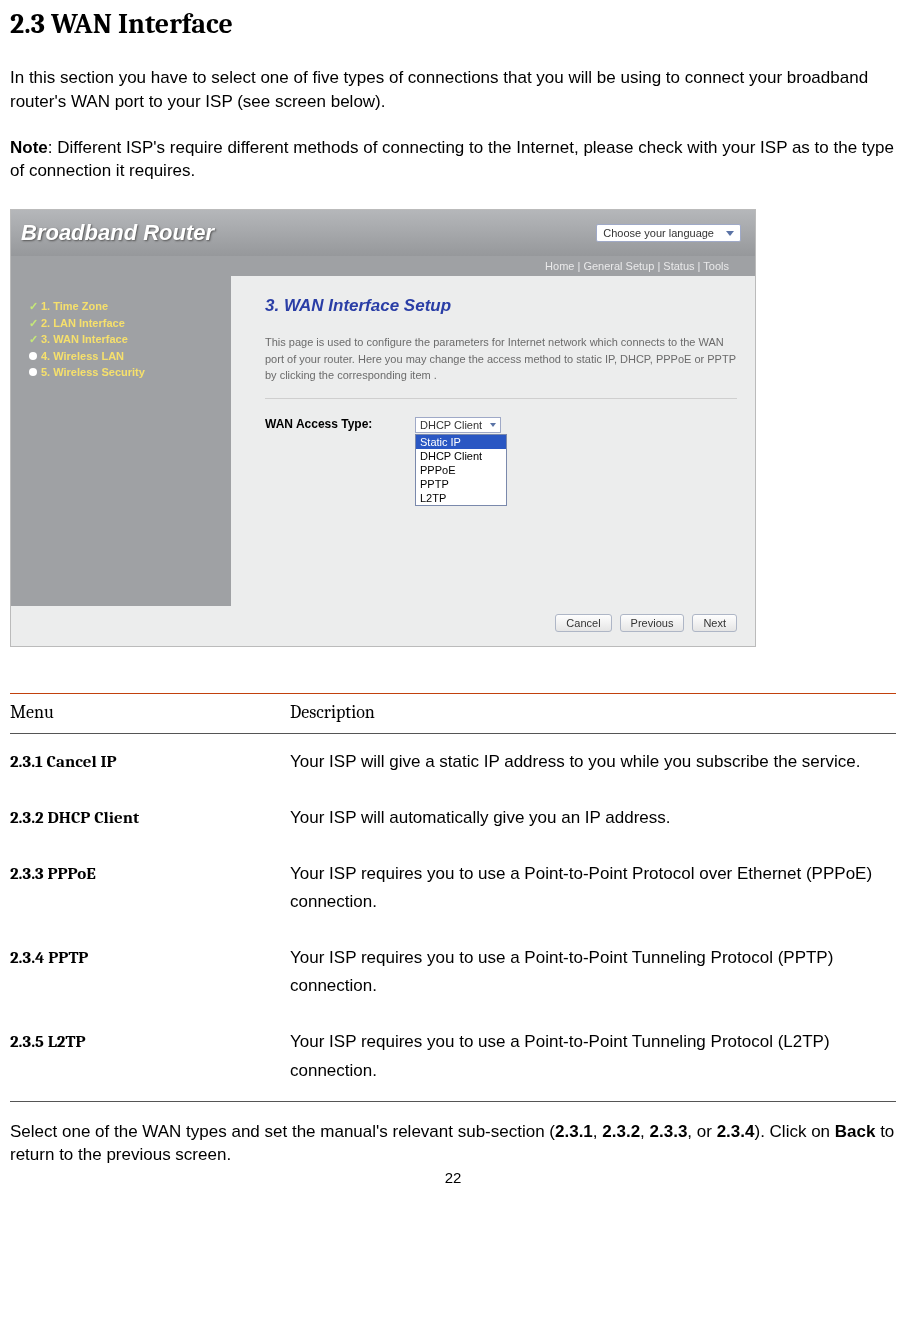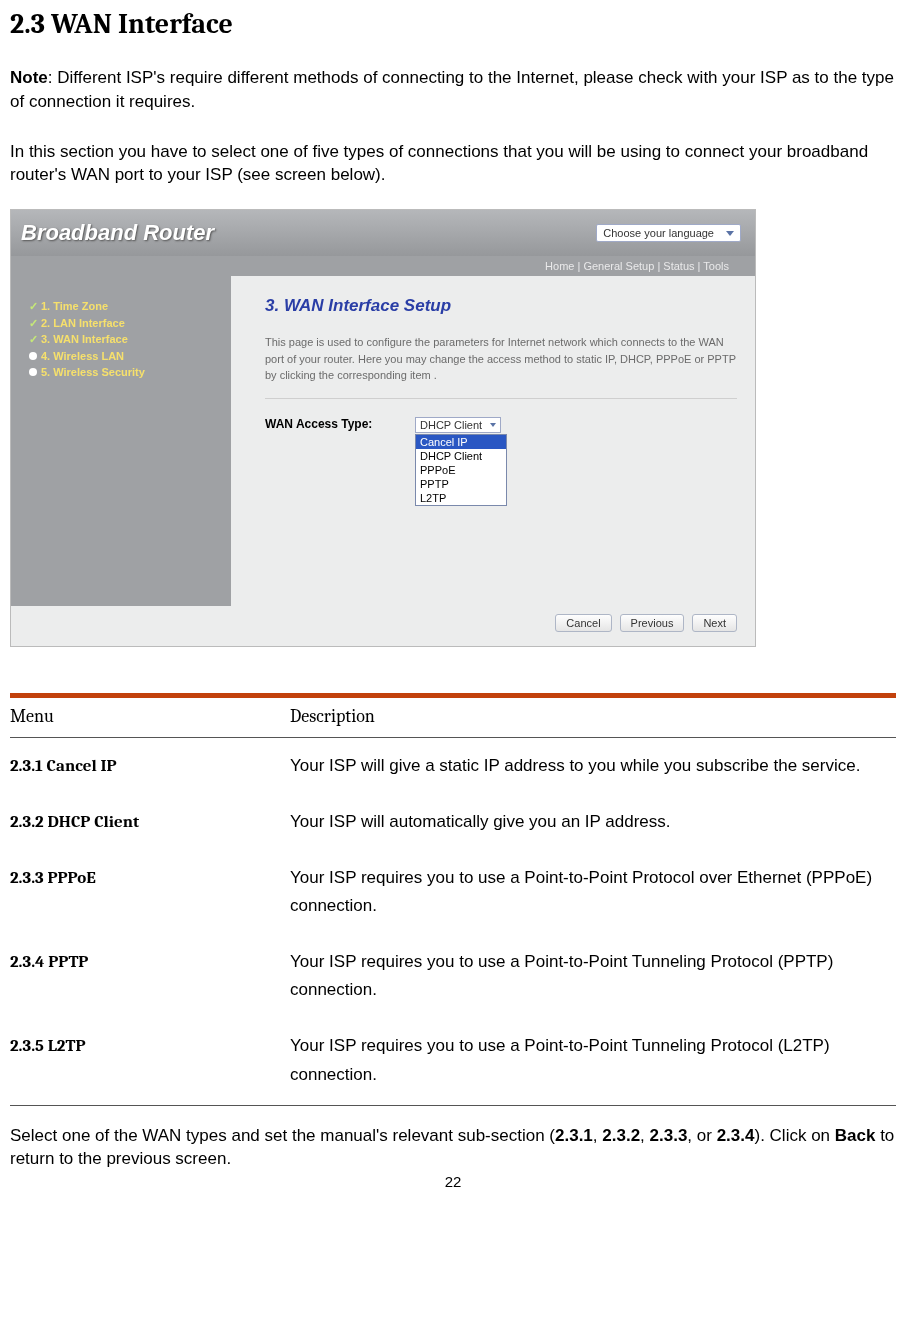--- a/index.html
+++ b/index.html
@@ -201,21 +201,21 @@
     border-collapse: collapse;
     font-size: 17px;
     margin-bottom: 18px;
   }
   table.desc-table thead th {
     text-align: left;
     font-family: Cambria, Georgia, serif;
     font-weight: normal;
     font-size: 18px;
     padding: 8px 0 10px 0;
-    border-top: 5px solid #c2410c;
+    border-top: 1px solid #c2410c;
     border-bottom: 1px solid #555;
   }
   table.desc-table tbody td {
     vertical-align: top;
     padding: 14px 4px 14px 0;
     line-height: 1.65;
   }
   table.desc-table tbody td.menu-col {
     font-family: Cambria, Georgia, serif;
     font-weight: bold;
@@ -232,25 +232,25 @@
     margin-top: 2px;
   }
 </style>
 </head>
 <body>
 
 <div class="page">
 
   <h2 class="section-title">2.3 WAN Interface</h2>
 
+  <p class="body-text">In this section you have to select one of five types of connections that you will be using to connect your broadband router's WAN port to your ISP (see screen below).</p>
+
   <p class="body-text note-line">
     <b>Note</b><span>: </span><span>Different ISP's require different methods of connecting to the Internet, please check with your ISP as to the type of connection it requires.</span>
   </p>
-
-  <p class="body-text">In this section you have to select one of five types of connections that you will be using to connect your broadband router's WAN port to your ISP (see screen below).</p>
 
   <div class="screenshot">
     <div class="topbar">
       <div class="brand">Broadband Router</div>
       <div class="lang-select">Choose your language</div>
     </div>
     <div class="linkbar">
       <span>Home</span><span> | </span><span>General Setup</span><span> | </span><span>Status</span><span> | </span><span>Tools</span>
     </div>
     <div class="content-row">
@@ -278,21 +278,21 @@
       </div>
       <div class="main">
         <div class="main-title">3. WAN Interface Setup</div>
         <div class="main-desc">This page is used to configure the parameters for Internet network which connects to the WAN port of your router. Here you may change the access method to static IP, DHCP, PPPoE or PPTP by clicking the corresponding item .</div>
         <hr class="thin">
         <div class="form-row">
           <div class="form-label">WAN Access Type:</div>
           <div class="wan-select-closed">DHCP Client</div>
         </div>
         <div class="wan-dropdown">
-          <div class="sel">Cancel IP</div>
+          <div class="sel">Static IP</div>
           <div>DHCP Client</div>
           <div>PPPoE</div>
           <div>PPTP</div>
           <div>L2TP</div>
         </div>
         <div class="button-row">
           <div class="btn">Cancel</div>
           <div class="btn">Previous</div>
           <div class="btn">Next</div>
         </div>

